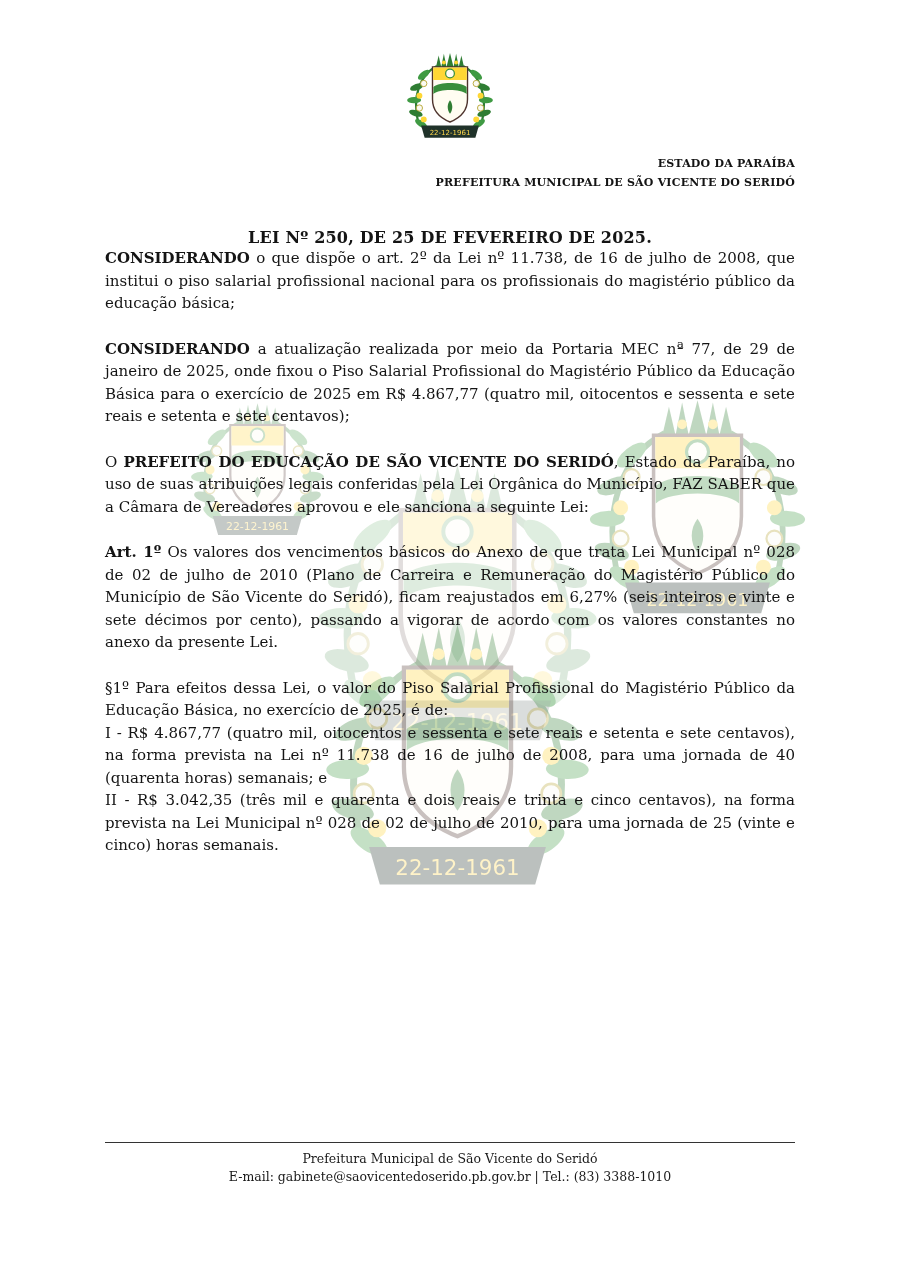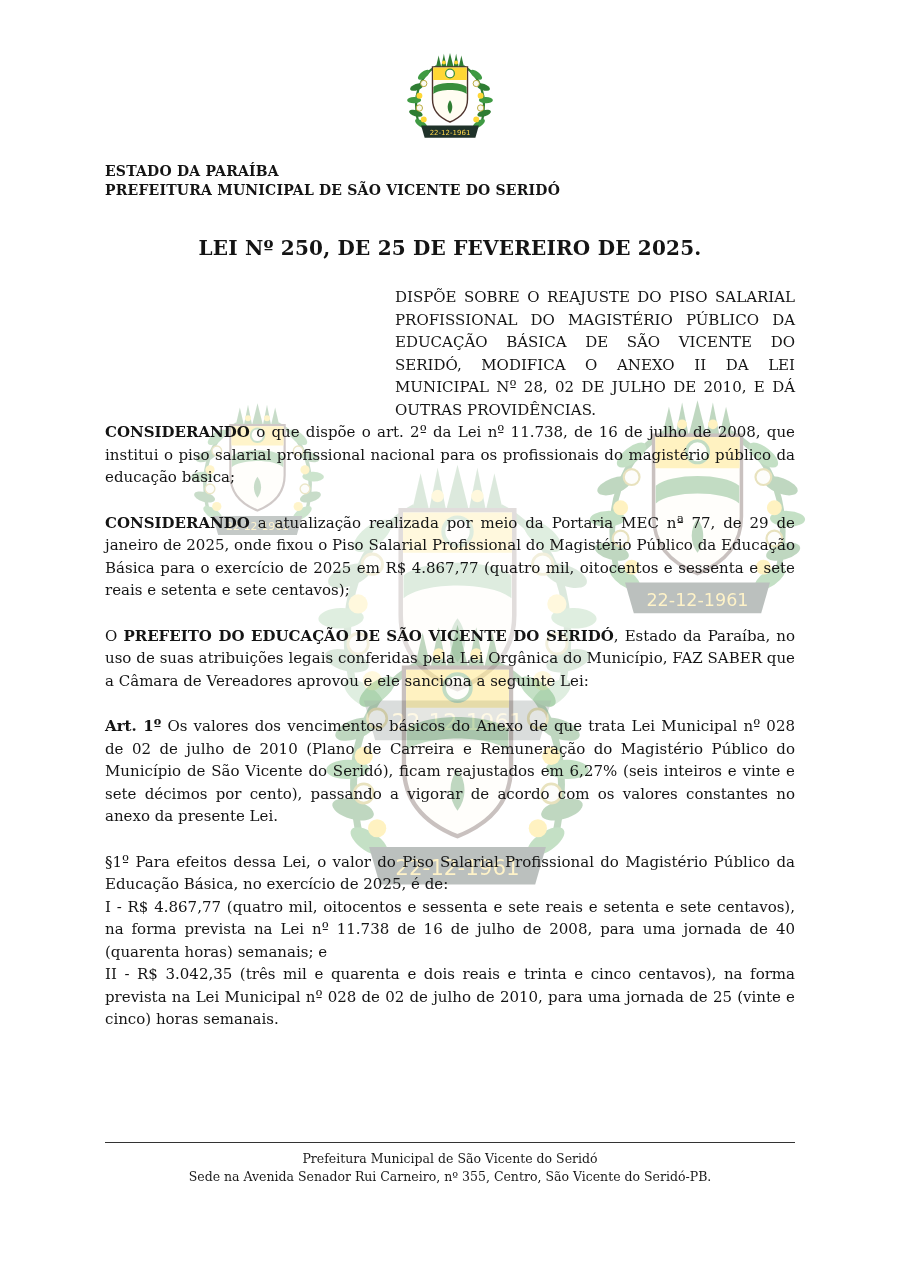--- a/index.html
+++ b/index.html
@@ -8,22 +8,22 @@
     font-family:"DejaVu Serif", serif;color:#141414;
   }
   .watermarks{position:absolute;inset:0;z-index:0;pointer-events:none;}
   .wm{position:absolute;}
   .wm-a{left:175px;top:402px;width:165px;height:152px;opacity:.26;}
   .wm-b{left:565px;top:398px;width:265px;height:246px;opacity:.30;}
   .wm-c{left:285px;top:462px;width:345px;height:318px;opacity:.16;}
   .wm-d{left:295px;top:622px;width:325px;height:300px;opacity:.30;}
   .content{position:relative;z-index:1;padding:52px 105px 0 105px;}
   .crest{display:block;margin:0 auto;width:112px;height:98px;}
-  .org{text-align:left;font-weight:bold;font-size:14px;line-height:19px;letter-spacing:.2px;margin-top:12px;}
-  .law-title{text-align:center;font-size:20px;font-weight:bold;margin:36px 0 0 0;letter-spacing:.2px;}
+  .org{text-align:right;font-weight:bold;font-size:11px;line-height:19px;letter-spacing:.2px;margin-top:4px;}
+  .law-title{text-align:center;font-size:16px;font-weight:bold;margin:36px 0 0 0;letter-spacing:.2px;}
   .ementa{margin:26px 0 0 290px;width:400px;text-align:justify;font-size:15px;line-height:22.5px;}
   .body-block{}
   .para{margin:0 0 23px 0;text-align:justify;font-size:15px;line-height:22.5px;white-space:pre-wrap;}
   .b{font-weight:bold;}
   .doc-footer{
     position:absolute;left:105px;top:1142px;width:690px;z-index:1;
     border-top:1px solid #333;padding-top:7px;text-align:center;
     font-size:12.5px;line-height:18px;color:#1a1a1a;
   }
 </style>
@@ -90,32 +90,31 @@
           <use href="#crest"></use>
         </svg>
       <div class="org">
         <div>ESTADO DA PARAÍBA</div>
         <div>PREFEITURA MUNICIPAL DE SÃO VICENTE DO SERIDÓ</div>
       </div>
     </header>
 
     <h1 class="law-title">LEI Nº 250, DE 25 DE FEVEREIRO DE 2025.</h1>
 
-    <p class="ementa">DISPÕE SOBRE O REAJUSTE DO PISO SALARIAL PROFISSIONAL DO MAGISTÉRIO PÚBLICO DA EDUCAÇÃO BÁSICA DE SÃO VICENTE DO SERIDÓ, MODIFICA O ANEXO II DA LEI MUNICIPAL Nº 28, 02 DE JULHO DE 2010, E DÁ OUTRAS PROVIDÊNCIAS.</p>
 
     <div class="body-block">
         <p class="para"><span class="b">CONSIDERANDO</span><span> o que dispõe o art. 2º da Lei nº 11.738, de 16 de julho de 2008, que institui o piso salarial profissional nacional para os profissionais do magistério público da educação básica;</span></p>
         <p class="para"><span class="b">CONSIDERANDO</span><span> a atualização realizada por meio da Portaria MEC nª 77, de 29 de janeiro de 2025, onde fixou o Piso Salarial Profissional do Magistério Público da Educação Básica para o exercício de 2025 em R$ 4.867,77 (quatro mil, oitocentos e sessenta e sete reais e setenta e sete centavos);</span></p>
         <p class="para"><span>O </span><span class="b">PREFEITO DO EDUCAÇÃO DE SÃO VICENTE DO SERIDÓ</span><span>, Estado da Paraíba, no uso de suas atribuições legais conferidas pela Lei Orgânica do Município, FAZ SABER que a Câmara de Vereadores aprovou e ele sanciona a seguinte Lei:</span></p>
         <p class="para"><span class="b">Art. 1º</span><span> Os valores dos vencimentos básicos do Anexo de que trata Lei Municipal nº 028 de 02 de julho de 2010 (Plano de Carreira e Remuneração do Magistério Público do Município de São Vicente do Seridó), ficam reajustados em 6,27% (seis inteiros e vinte e sete décimos por cento), passando a vigorar de acordo com os valores constantes no anexo da presente Lei.</span></p>
         <p class="para"><span>§1º Para efeitos dessa Lei, o valor do Piso Salarial Profissional do Magistério Público da Educação Básica, no exercício de 2025, é de:
 I - R$ 4.867,77 (quatro mil, oitocentos e sessenta e sete reais e setenta e sete centavos), na forma prevista na Lei nº 11.738 de 16 de julho de 2008, para uma jornada de 40 (quarenta horas) semanais; e
 II - R$ 3.042,35 (três mil e quarenta e dois reais e trinta e cinco centavos), na forma prevista na Lei Municipal nº 028 de 02 de julho de 2010, para uma jornada de 25 (vinte e cinco) horas semanais.</span></p>
       </div>
 
   </div>
 
   <footer class="doc-footer">
     <div>Prefeitura Municipal de São Vicente do Seridó</div>
-    <div>Sede na Avenida Senador Rui Carneiro, nº 355, Centro, São Vicente do Seridó-PB.</div>
+    <div>E-mail: gabinete@saovicentedoserido.pb.gov.br | Tel.: (83) 3388-1010</div>
   </footer>
 
 </div>
 
 </body></html>

